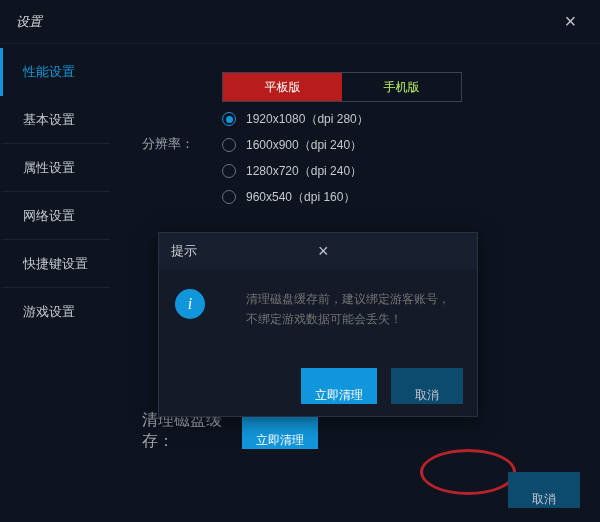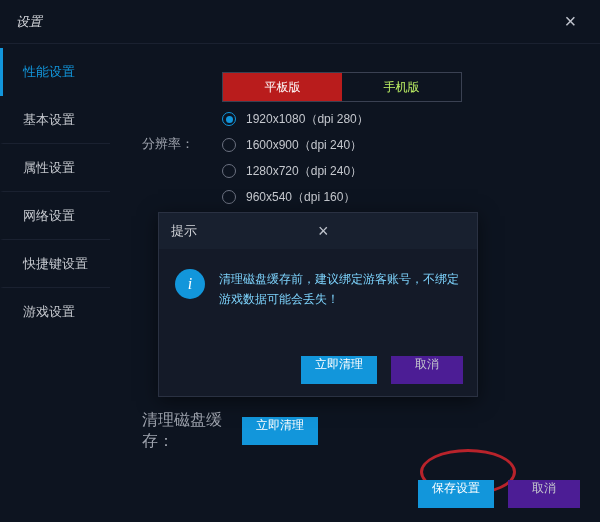--- a/index.html
+++ b/index.html
@@ -66,34 +66,34 @@
   }
   .sep-row { margin-top: 200px; display:flex; align-items:center; }
   .sep-row .label { width:100px; color:#9ea3ad; font-size:16px; }
   .circle {
     position:absolute; width:96px; height:46px;
     border:3px solid #b8232b; border-radius:50%;
     left:298px; top:405px;
     pointer-events:none;
   }
   .btn {
-    min-width:72px; height:28px;
-    display:inline-flex;align-items:flex-start;justify-content:center;
+    min-width:72px; height:36px;
+    display:inline-flex;align-items:flex-end;justify-content:center;
     font-size:12px; cursor:pointer; padding:0 14px;
     color:#fff;
   }
   .btn.primary { background:#1296db; }
-  .btn.secondary { background:#4c1d95; color:#c5c8ce; }
+  .btn.secondary { background:#0c4a6e; color:#c5c8ce; }
   .footer {
     position:absolute; right:20px; bottom:14px;
     display:flex; gap:14px;
   }
   
   .modal {
-    position:absolute; left:158px; top:212px;
+    position:absolute; left:158px; top:232px;
     width:320px; height:185px;
     background:#141a28;
     border:1px solid #2a3142;
     box-shadow:0 4px 18px rgba(0,0,0,.5);
   }
   .modal .mtitle {
     height:36px; display:flex; align-items:center;
     padding:0 12px;
     color:#d6d8dd;
     background:#18202f;
@@ -103,21 +103,21 @@
   .modal .mbody {
     display:flex; padding:20px 16px 0 16px; gap:14px;
   }
   .info-icon {
     width:30px;height:30px;border-radius:50%;
     background:#1296db;color:#fff;
     display:flex;align-items:center;justify-content:center;
     font-family: Georgia, serif; font-style:italic;
     font-size:16px; flex:none;
   }
-  .modal .mbody .msg { color:#7dd3fc; line-height:1.7; font-size:12px; }
+  .modal .mbody .msg { color:#737373; line-height:1.7; font-size:12px;margin-left:27px; }
   .modal .mfoot {
     position:absolute; right:14px; bottom:12px;
     display:flex; gap:14px;
   }
 </style>
 </head>
 <body>
 
 <div class="titlebar">
   <div class="title">设置</div>
@@ -172,23 +172,20 @@
       <div class="btn primary">
           <span>立即清理</span>
         </div>
     </div>
 
     <div class="circle"></div>
   </div>
 </div>
 
 <div class="footer">
-  <div class="btn primary">
-      <span>保存设置</span>
-    </div>
   <div class="btn secondary">
       <span>取消</span>
     </div>
 </div>
 
 <div class="modal">
   <div class="mtitle">
     <span>提示</span>
     <span class="mx">×</span>
   </div>

